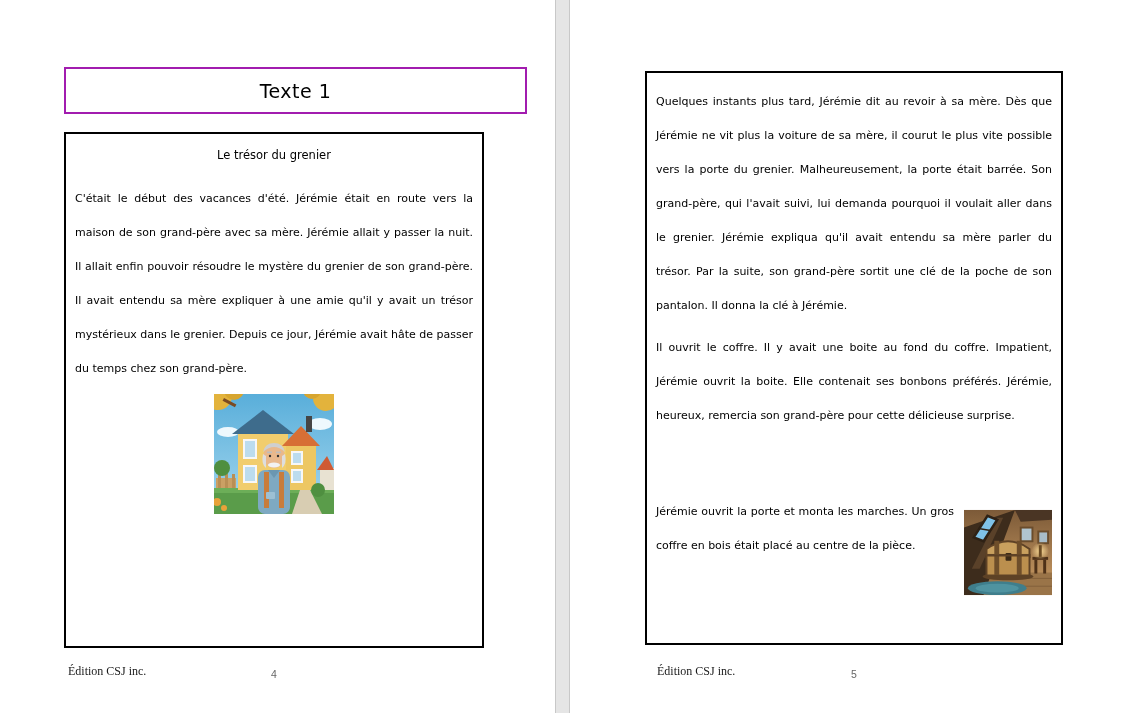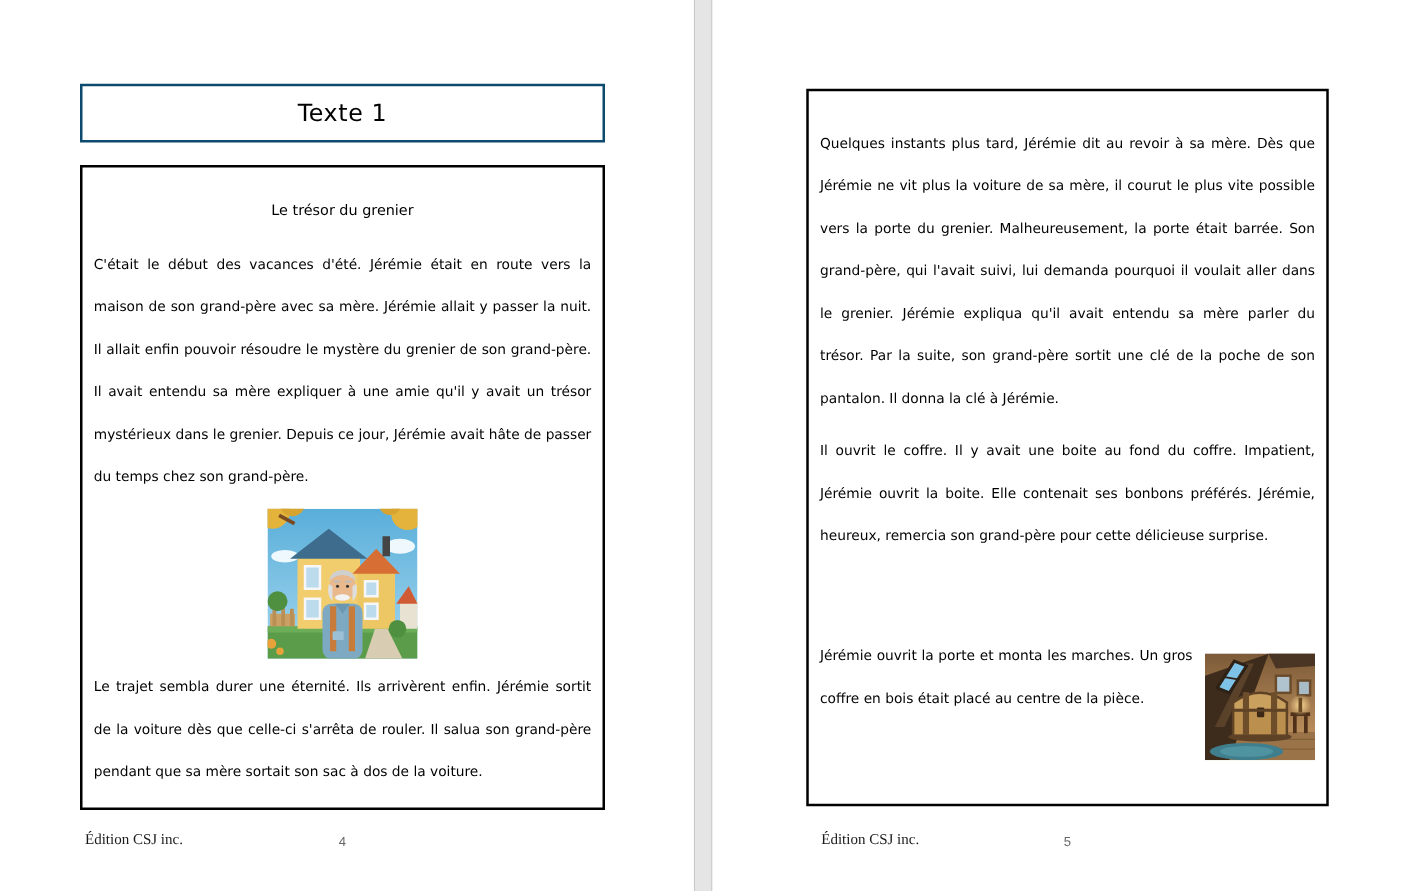--- a/index.html
+++ b/index.html
@@ -18,30 +18,30 @@
     background:#e5e5e5;
     border-left:1px solid #c8c8c8;
     border-right:1px solid #c8c8c8;
   }
 
   .doc-page { position:absolute; top:0; height:713px; background:#fff; }
   .doc-page.left  { left:0;   width:555px; }
   .doc-page.right { left:570px; width:555px; }
 
   .title-box {
-    position:absolute; left:64px; top:67px; width:420px; height:47px;
-    border:2px solid #0c4a6e; box-sizing:border-box;
+    position:absolute; left:64px; top:67px; width:463px; height:47px;
+    border:2px solid #a21caf; box-sizing:border-box;
     display:flex; align-items:center; justify-content:center;
   }
   .title-box .title-text { font-size:19px; letter-spacing:0.5px; }
 
   .story-box {
     border:2px solid #000; box-sizing:border-box;
     position:absolute; overflow:hidden;
-    padding:19px 9px;
+    padding:6px 9px;
   }
   .story-box.left-box  { left:64px;  top:132px; width:420px; height:516px; }
   .story-box.right-box { left:75px;  top:71px;  width:418px; height:574px; }
 
   .story-heading {
     text-align:center; font-size:11.5px; margin-top:8px;
   }
   .para {
     font-size:11px; line-height:34px; text-align:justify;
     margin:0;
@@ -150,21 +150,20 @@
         <path d="M71 60 q2 10 -3 14 l0 -12 z" fill="#dedede"></path>
         <path d="M49 58 q11 -10 22 0 q-2 -9 -11 -9 q-9 0 -11 9z" fill="#cfcfcf"></path>
         <ellipse cx="60" cy="71" rx="6" ry="2.6" fill="#f2f2f2"></ellipse>
         <circle cx="56" cy="62" r="1.2" fill="#333"></circle>
         <circle cx="64" cy="62" r="1.2" fill="#333"></circle>
         <rect x="53" y="57.5" width="5" height="1.6" fill="#bdbdbd"></rect>
         <rect x="62" y="57.5" width="5" height="1.6" fill="#bdbdbd"></rect>
       </svg>
     </div>
 
-    <p class="para para2">Le trajet sembla durer une éternité. Ils arrivèrent enfin. Jérémie sortit de la voiture dès que celle-ci s'arrêta de rouler. Il salua son grand-père pendant que sa mère sortait son sac à dos de la voiture.</p>
   </div>
 
   <div class="footer-edition">Édition CSJ inc.</div>
   <div class="footer-pagenum">4</div>
 </div>
 
 <div class="doc-page right">
 
   <div class="story-box right-box">
     <p class="para para1">Quelques instants plus tard, Jérémie dit au revoir à sa mère. Dès que Jérémie ne vit plus la voiture de sa mère, il courut le plus vite possible vers la porte du grenier. Malheureusement, la porte était barrée. Son grand-père, qui l'avait suivi, lui demanda pourquoi il voulait aller dans le grenier. Jérémie expliqua qu'il avait entendu sa mère parler du trésor. Par la suite, son grand-père sortit une clé de la poche de son pantalon. Il donna la clé à Jérémie.</p>

